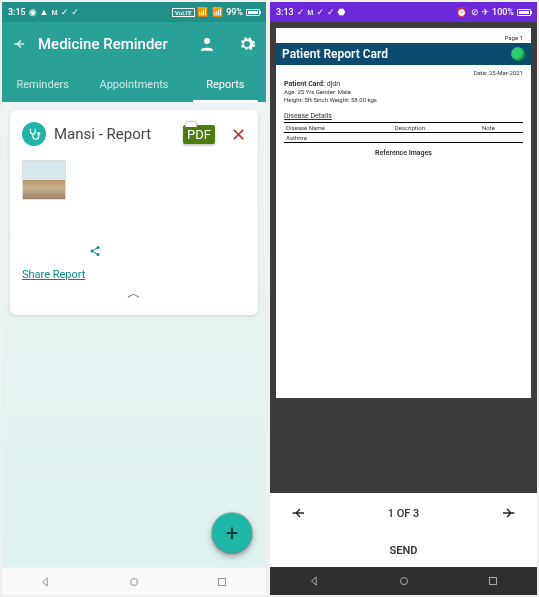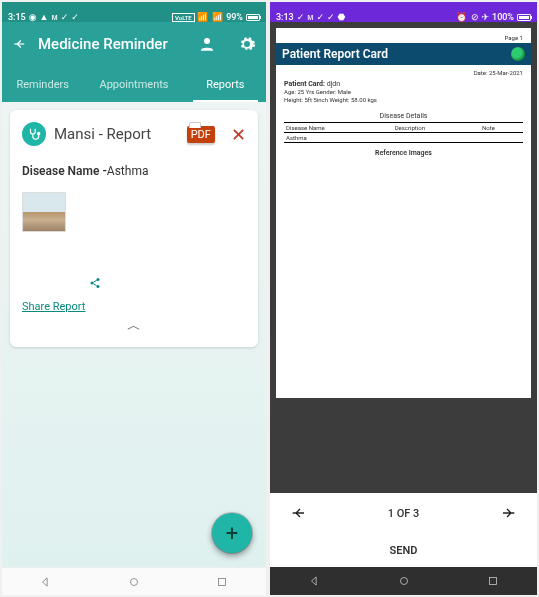--- a/index.html
+++ b/index.html
@@ -2,42 +2,42 @@
 <html><head>
 <meta charset="utf-8">
 <style>
 * { margin:0; padding:0; box-sizing:border-box; font-family:-apple-system,Roboto,Arial,sans-serif; }
 body { background:#f0f0f0; width:539px; height:597px; display:flex; gap:4px; padding:2px; }
 .phone { background:#fff; display:flex; flex-direction:column; overflow:hidden; }
 .phone.left { width:264px; height:593px; }
 .phone.right { width:267px; height:593px; }
 
 
-.status { height:20px; display:flex; align-items:flex-end; justify-content:space-between; padding:0 6px; font-size:9px; font-weight:500; }
+.status { height:20px; display:flex; align-items:center; justify-content:space-between; padding:0 6px; font-size:9px; font-weight:500; }
 .status.teal { background:#219187; color:#fff; }
 .status.dark { background:#6d28d9; color:#fff; }
 .status .l, .status .r { display:flex; align-items:center; gap:3px; }
 .status .bat { border:1px solid currentColor; width:14px; height:7px; border-radius:1px; position:relative; }
 .status .bat::after { content:''; position:absolute; right:-2px; top:1px; width:1px; height:3px; background:currentColor; }
 .status .batf { position:absolute; inset:1px; background:currentColor; }
 
 
 .appbar { background:#2aa198; color:#fff; height:44px; display:flex; align-items:center; padding:0 10px; gap:12px; }
 .appbar .title { font-size:15px; font-weight:500; flex:1; }
 .tabs { background:#2aa198; display:flex; height:36px;gap:10px; }
 .tab { flex:1; display:flex; align-items:center; justify-content:center; color:#cbe9e5; font-size:11px; position:relative; }
 .tab.active { color:#fff; }
 .tab.active::after { content:''; position:absolute; bottom:0; left:8px; right:8px; height:2px; background:#fff; }
 
 .leftbody { flex:1; background:linear-gradient(180deg,#eef5f4,#dff1ef); padding:8px; position:relative; }
 .card { background:#fff; border-radius:6px; box-shadow:0 1px 3px rgba(0,0,0,.15); padding:12px; }
 .card-header { display:flex; align-items:center; gap:8px; }
 .rounddoc { width:24px; height:24px; background:#1fb6a7; border-radius:50%; display:flex; align-items:center; justify-content:center; color:#fff; font-size:12px; }
 .card-title { flex:1; font-size:15px; color:#444; }
-.pdfbadge { background:#c2410c; color:#fff; font-size:11px; padding:2px 4px; border-radius:2px; box-shadow:0 2px 2px rgba(0,0,0,.2); position:relative; }
+.pdfbadge { background:#4d7c0f; color:#fff; font-size:13px; padding:2px 4px; border-radius:2px; box-shadow:0 2px 2px rgba(0,0,0,.2); position:relative; }
 .pdfbadge::before { content:''; position:absolute; top:-4px; left:2px; width:10px; height:5px; background:#fff; border:1px solid #ccc; border-bottom:none; border-radius:2px 2px 0 0; }
 .closex { color:#c0392b; font-size:18px; margin-left:8px; }
 .disease { margin-top:18px; font-size:12px; color:#333; }
 .disease .lbl { font-weight:600; }
 .thumb { margin-top:14px; width:44px; height:40px; background:linear-gradient(180deg,#d9e8ec 50%,#b7956c 50%,#c9b190 70%,#9e8368 100%); border:1px solid #ddd; }
 .share-row { margin-top:20px; display:flex; align-items:center; gap:4px; color:#0a8a7e; font-size:11px; }
 .share-row .txt { text-decoration:underline;margin-top:48px; }
 .collapse { text-align:center; margin-top:4px; color:#666; font-size:14px; }
 
 .fab { position:absolute; right:14px; bottom:14px; width:40px; height:40px; border-radius:50%; background:#1fb6a7; box-shadow:0 3px 6px rgba(0,0,0,.4),0 0 0 1px rgba(0,0,0,.2); display:flex; align-items:center; justify-content:center; color:#0d3d38; font-size:22px; }
@@ -48,21 +48,21 @@
 
 
 .viewer { flex:1; background:#3c3c3c; display:flex; align-items:flex-start; justify-content:center; padding:6px 6px 0; }
 .page { background:#fff; width:100%; height:370px; font-size:7px; color:#333; padding:6px 8px 8px; display:flex; flex-direction:column; }
 .page .pgno { text-align:right; font-size:6px; }
 .page .ribbon { background:#0c4a6e; color:#fff; font-size:12px; font-weight:600; padding:4px 6px; margin:2px -8px 4px; display:flex; align-items:center; justify-content:space-between; }
 .ribbon .globe { width:14px; height:14px; border-radius:50%; background:radial-gradient(circle at 40% 40%,#2ecc71 40%,#138a3d 70%); }
 .page .dateline { text-align:right; font-size:6px; margin-bottom:4px; }
 .page .pname { font-weight:700; font-size:7px; }
 .page .pinfo { font-size:6px; line-height:1.3; margin-bottom:6px; }
-.page .sect { text-align:center; font-size:7px; margin:2px 0; }
+.page .sect { text-align:left; font-size:7px; text-decoration:underline; margin:2px 0; }
 .page table { width:100%; border-collapse:collapse; font-size:6px; }
 .page th { text-align:left; border-top:1px solid #000; border-bottom:1px solid #000; padding:1px 2px; font-weight:400; }
 .page td { border-bottom:1px solid #000; padding:1px 2px; }
 .page .ref { text-align:center; font-size:7px; font-weight:600; margin-top:6px; }
 
 .pager { height:40px; display:flex; align-items:center; justify-content:space-between; padding:0 20px; font-size:11px; font-weight:500; color:#333; background:#fff; }
 .sendrow { height:34px; display:flex; align-items:center; justify-content:center; font-size:11px; font-weight:600; background:#fff; color:#333; }
 
 svg { display:block; }
 </style>
@@ -128,23 +128,20 @@
       <div class="card-header">
         <span class="rounddoc">
           <svg width="14" height="14" viewBox="0 0 24 24" fill="none" stroke="#fff" stroke-width="2">
               <path d="M6 3v5a4 4 0 008 0V3M10 12v4a5 5 0 0010 0v-3"></path>
               <circle cx="20" cy="11" r="2" fill="#fff"></circle>
             </svg>
         </span>
         <span class="card-title">Mansi - Report</span>
         <span class="pdfbadge">PDF</span>
         <span class="closex">✕</span>
-      </div>
-      <div class="disease">
-        <span class="lbl">Disease Name -</span><span>Asthma</span>
       </div>
       <div class="thumb"></div>
       <div class="share-row">
         <span class="txt">Share Report</span>
         <span>
           <svg width="12" height="12" viewBox="0 0 24 24" fill="#0a8a7e">
               <circle cx="18" cy="5" r="3"></circle>
               <circle cx="6" cy="12" r="3"></circle>
               <circle cx="18" cy="19" r="3"></circle>
               <path d="M8.5 10.5l7-4M8.5 13.5l7 4" stroke="#0a8a7e" stroke-width="2"></path>

